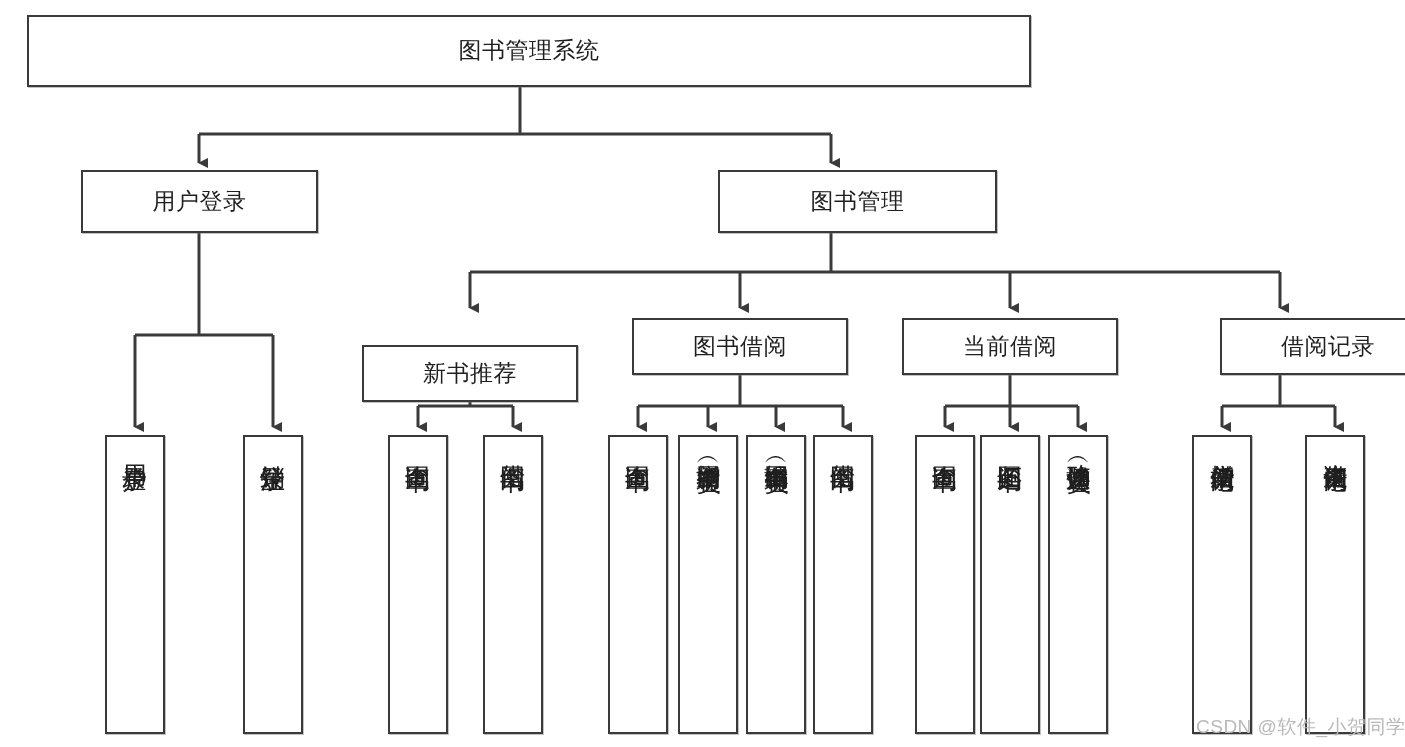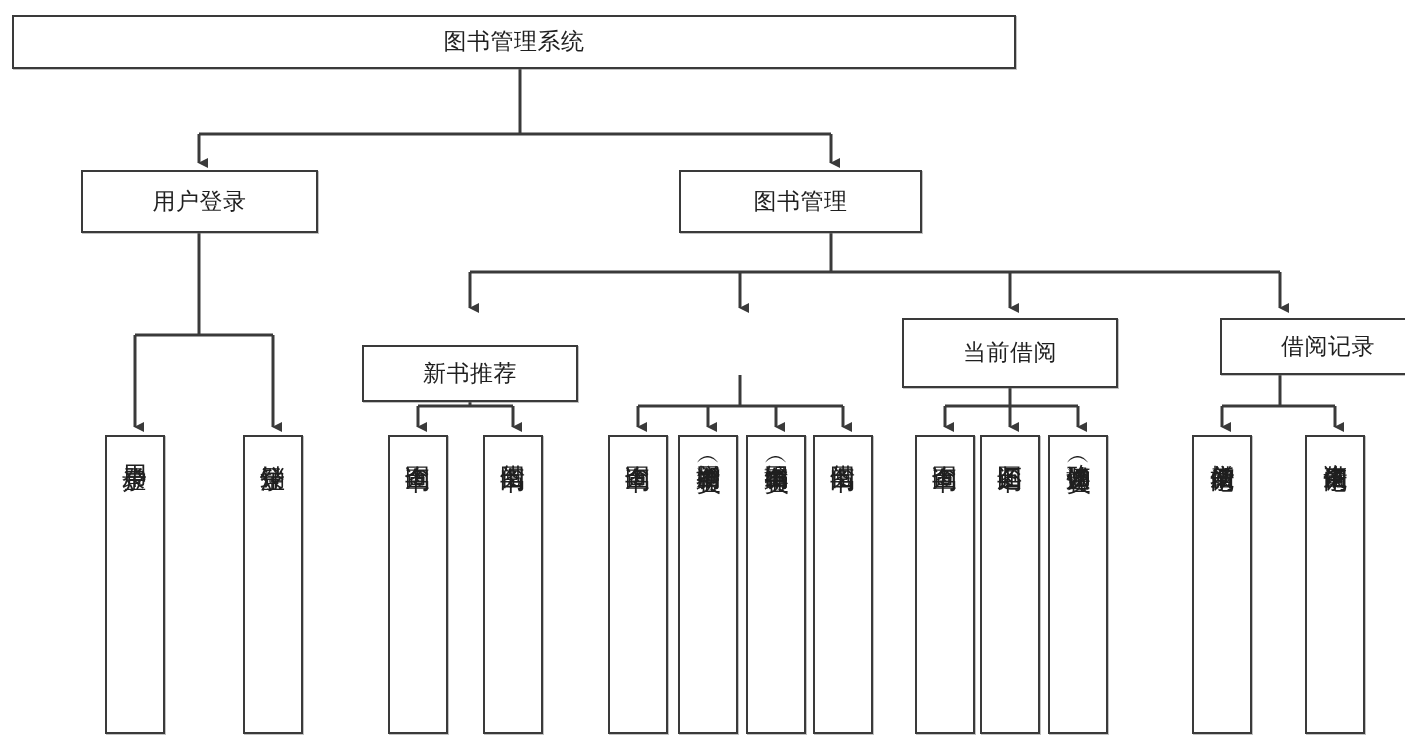--- a/index.html
+++ b/index.html
@@ -122,35 +122,38 @@
       <path d="M1010,406 L1010,427" marker-end="url(#arrow)"></path>
       <path d="M1078,406 L1078,427" marker-end="url(#arrow)"></path>
 
       <path d="M1280,375 L1280,406"></path>
       <path d="M1222,406 L1335,406"></path>
       <path d="M1222,406 L1222,427" marker-end="url(#arrow)"></path>
       <path d="M1335,406 L1335,427" marker-end="url(#arrow)"></path>
     </g>
   </svg>
 
-  <div class="node root h" style="left:12px; top:15px; width:1004px; height:54px;">
+  <div class="node root h" style="left:27px; top:15px; width:1004px; height:72px;">
     <span class="lbl">图书管理系统</span>
   </div>
 
   <div class="node h" style="left:81px; top:170px; width:237px; height:63px;">
     <span class="lbl">用户登录</span>
   </div>
-  <div class="node h" style="left:679px; top:170px; width:243px; height:63px;">
+  <div class="node h" style="left:718px; top:170px; width:279px; height:63px;">
     <span class="lbl">图书管理</span>
   </div>
 
   <div class="node h" style="left:362px; top:318px; width:216px; height:57px;margin-top:27px;">
     <span class="lbl">新书推荐</span>
   </div>
-  <div class="node h" style="left:902px; top:318px; width:216px; height:70px;">
+  <div class="node h" style="left:632px; top:318px; width:216px; height:57px;">
+    <span class="lbl">图书借阅</span>
+  </div>
+  <div class="node h" style="left:902px; top:318px; width:216px; height:57px;">
     <span class="lbl">当前借阅</span>
   </div>
   <div class="node h" style="left:1220px; top:318px; width:216px; height:57px;">
     <span class="lbl">借阅记录</span>
   </div>
 
   <div class="node v" style="left:105px; top:435px; width:60px; height:299px;">
     <span class="lbl">用户登录</span>
   </div>
   <div class="node v" style="left:243px; top:435px; width:60px; height:299px;">
@@ -187,14 +190,15 @@
     <span class="lbl">确认归还（管理员）</span>
   </div>
 
   <div class="node v tall" style="left:1192px; top:435px; width:60px; height:299px;">
     <span class="lbl">新增借阅记录</span>
   </div>
   <div class="node v tall" style="left:1305px; top:435px; width:60px; height:299px;">
     <span class="lbl">查询借阅记录</span>
   </div>
 
+  <div class="watermark">CSDN @软件_小贺同学</div>
 
 </div>
 
 </body></html>

